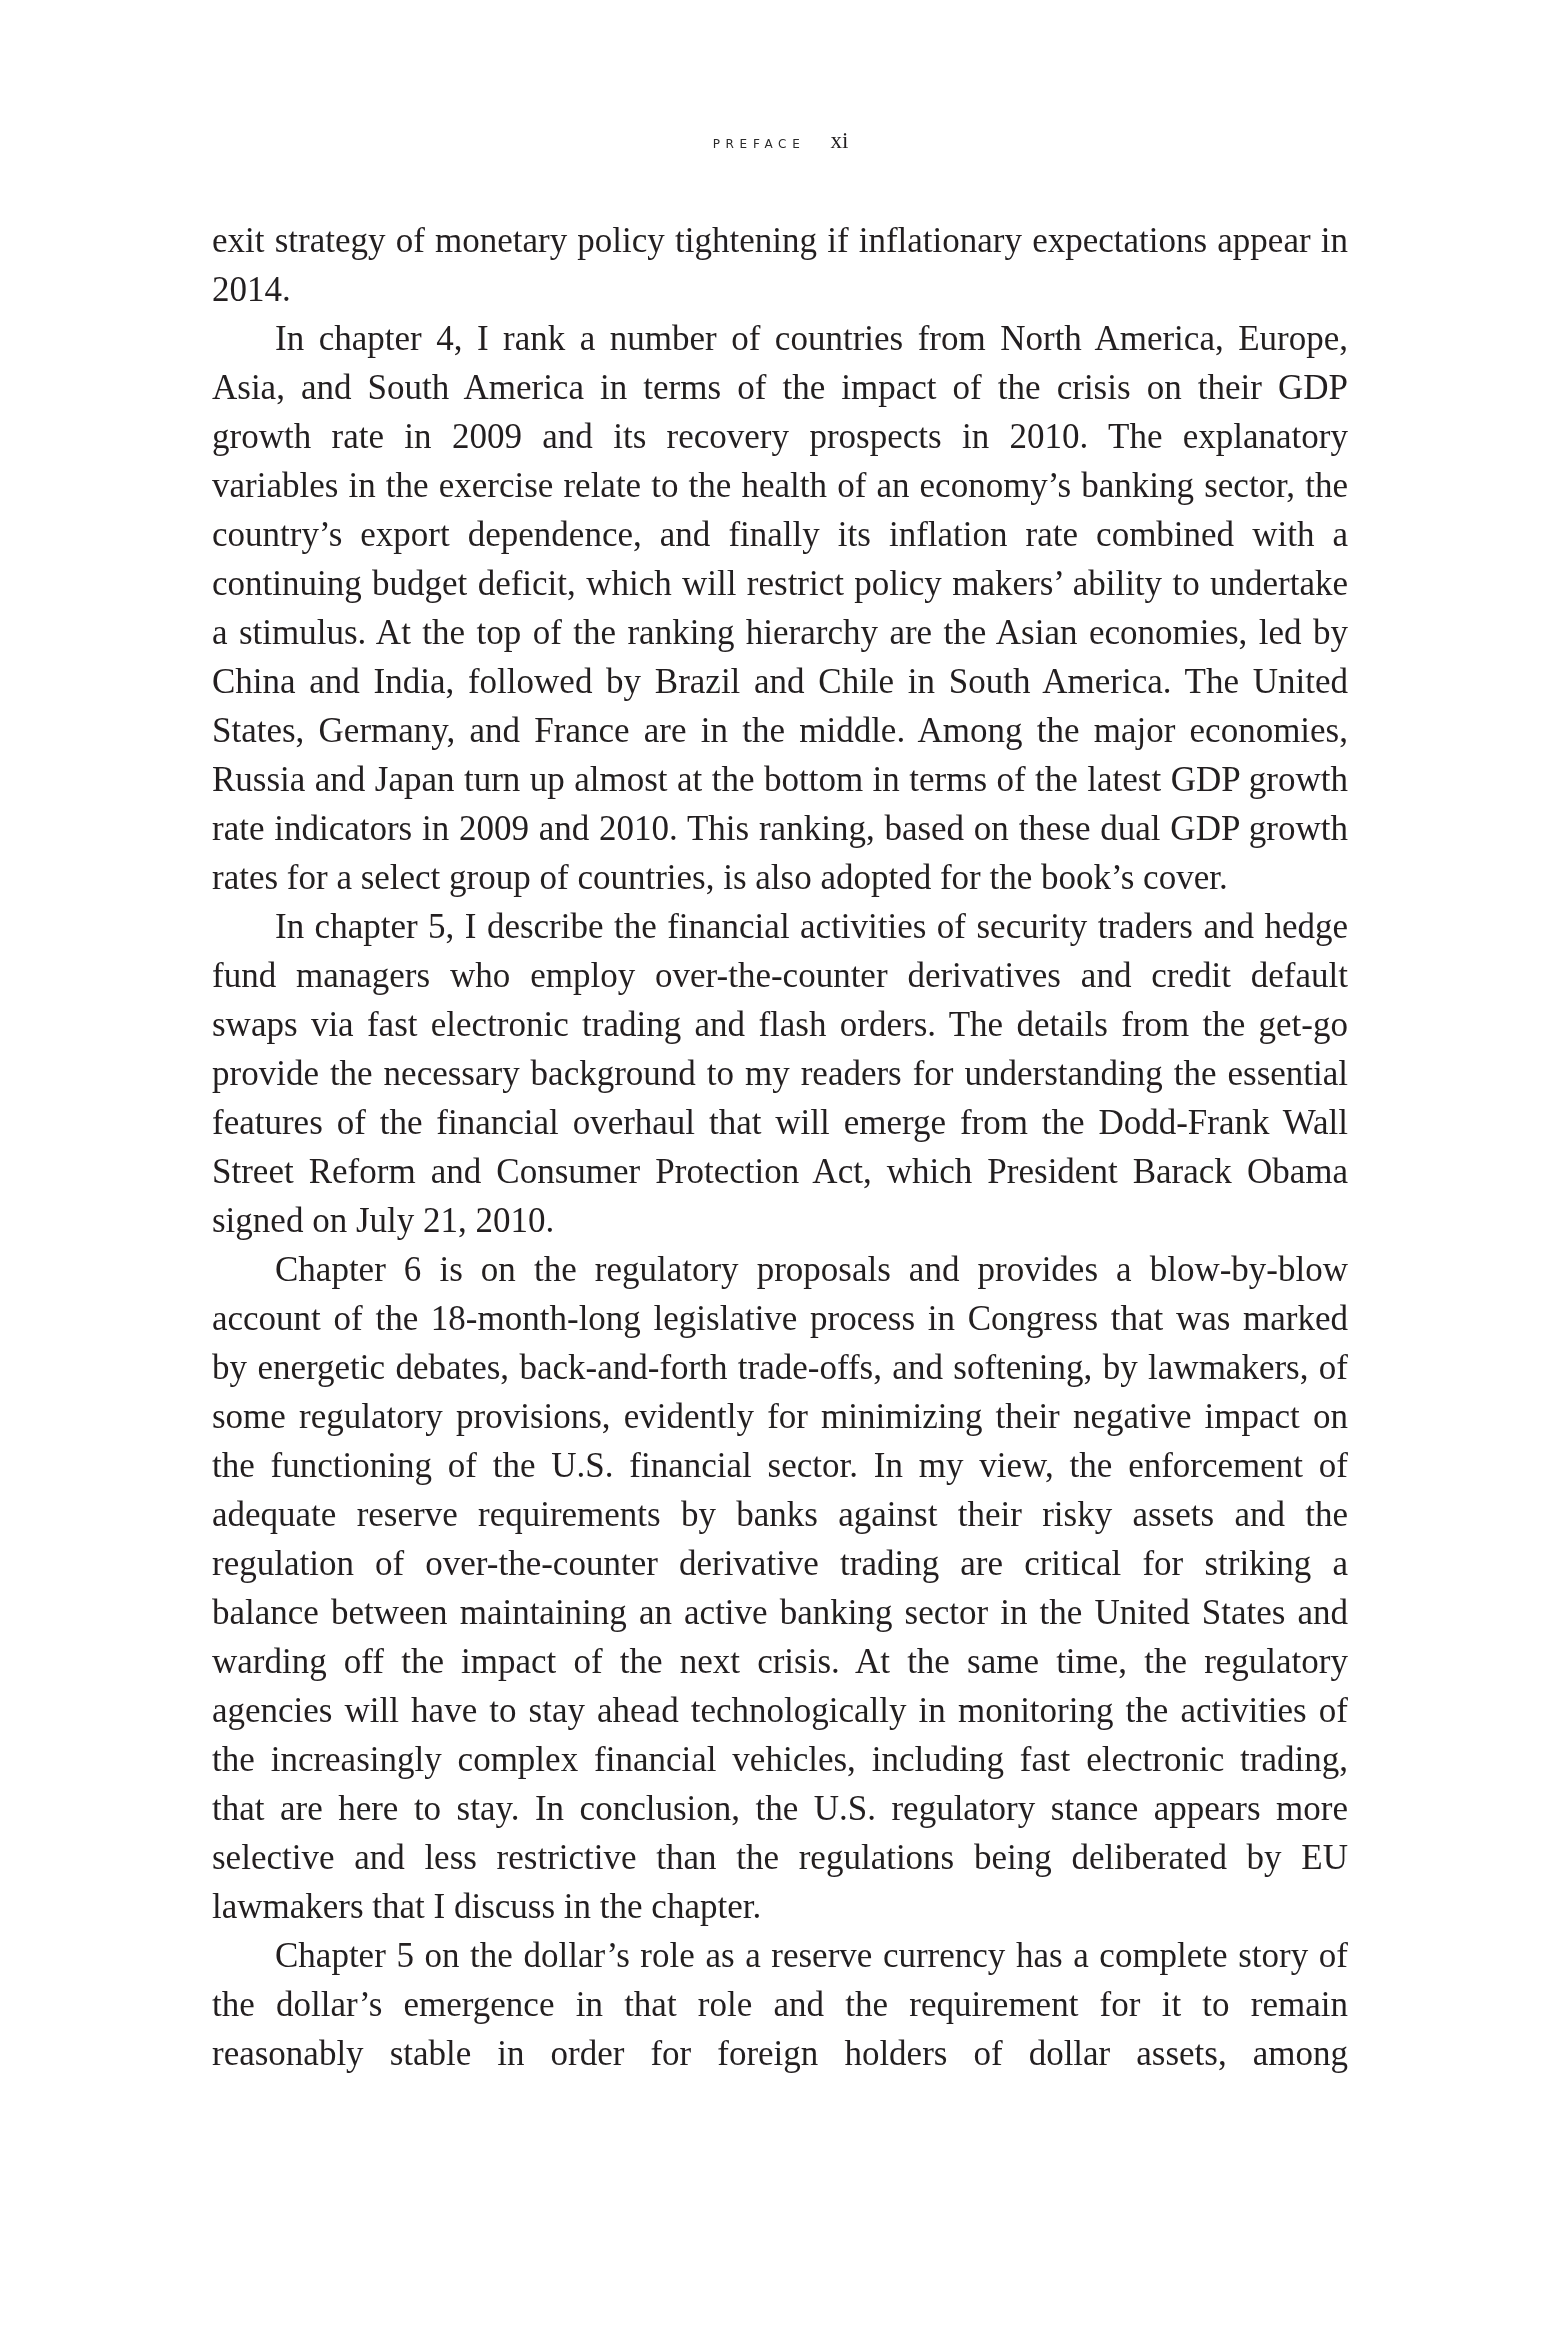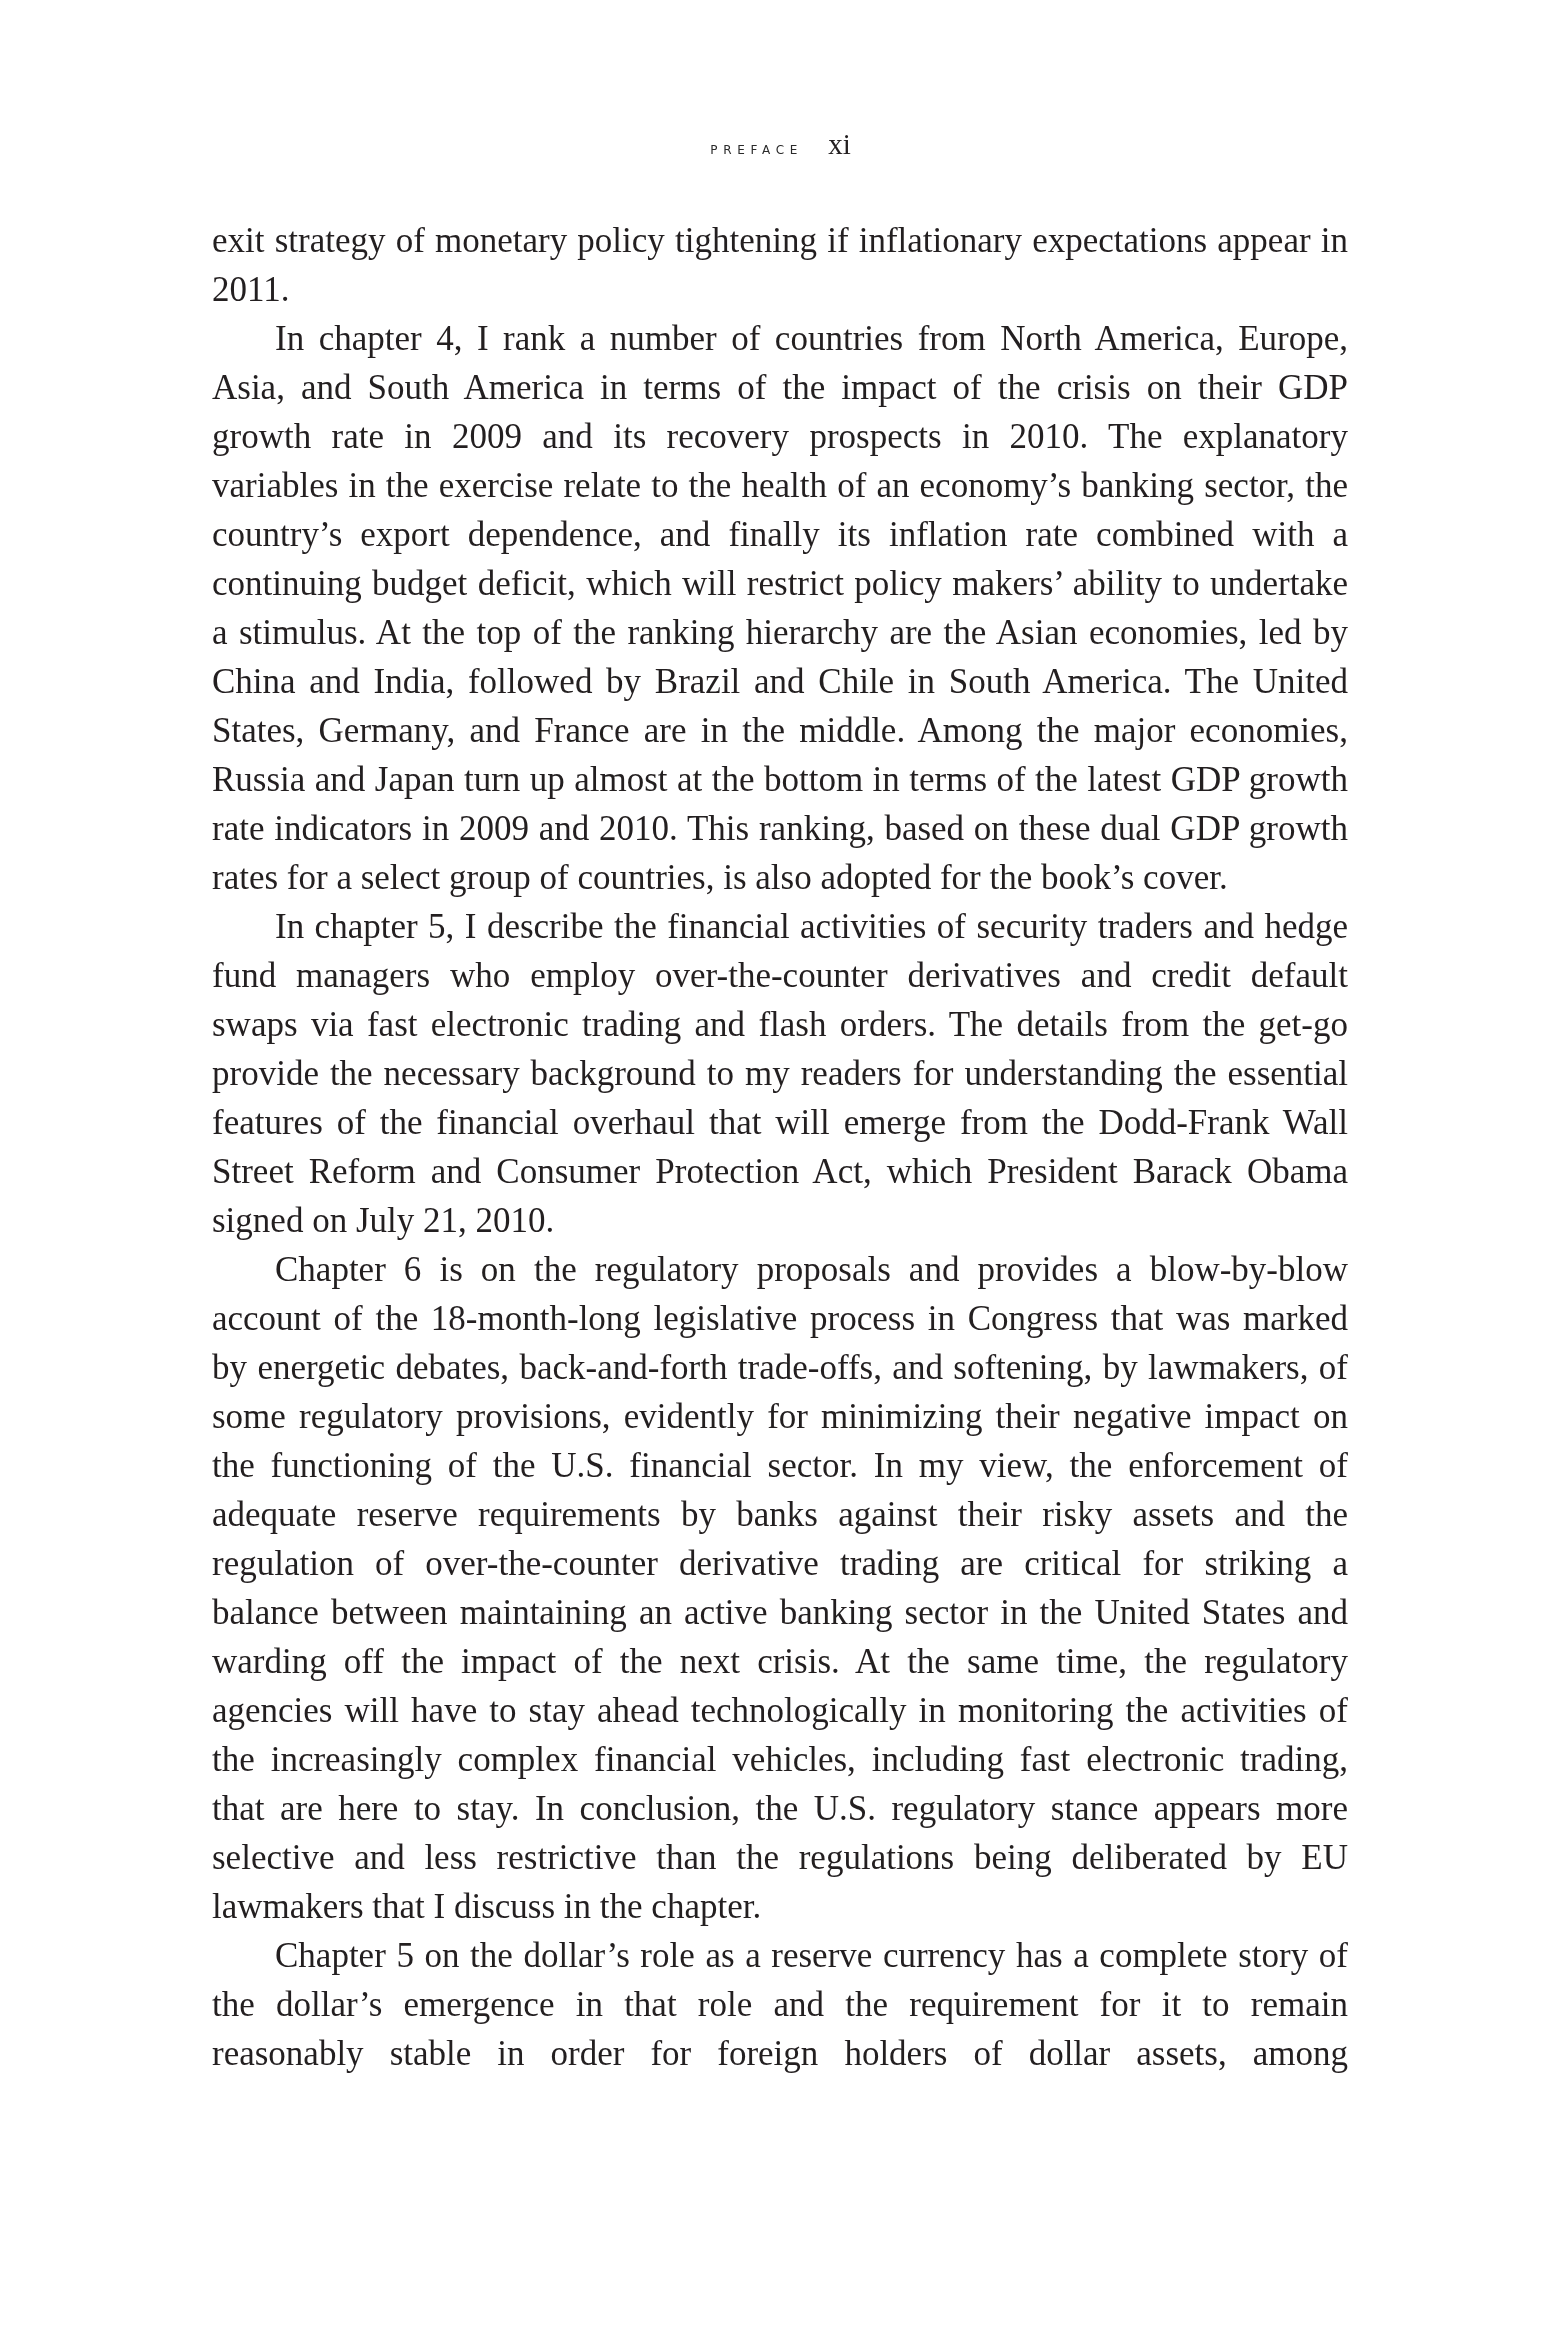--- a/index.html
+++ b/index.html
@@ -20,21 +20,21 @@
   }
   .running-head .section {
     font-family: "DejaVu Sans", sans-serif;
     font-size: 12px;
     letter-spacing: 5.7px;
     color: #2a2a2a;
     font-weight: normal;
   }
   .running-head .folio {
     font-family: "Liberation Serif", serif;
-    font-size: 29px;
+    font-size: 23px;
     margin-left: 25px;
     color: #231f20;
   }
   .text-block {
     position: absolute;
     top: 216px;
     left: 212px;
     width: 1136px;
     font-family: "Liberation Serif", serif;
     font-size: 35px;
@@ -51,19 +51,19 @@
   .text-block p.last-open { text-align-last: justify; }
 </style>
 </head>
 <body>
 
 <header class="running-head">
   <span class="section">PREFACE</span><span class="folio">xi</span>
 </header>
 
 <main class="text-block">
-  <p class="cont">exit strategy of monetary policy tightening if inflationary expectations ap­pear in 2011.</p>
+  <p class="cont">exit strategy of monetary policy tightening if inflationary expectations ap­pear in 2014.</p>
   <p>In chapter 4, I rank a number of countries from North America, Eu­rope, Asia, and South America in terms of the impact of the crisis on their GDP growth rate in 2009 and its recovery prospects in 2010. The explana­tory variables in the exercise relate to the health of an economy’s banking sector, the country’s export dependence, and finally its inflation rate com­bined with a continuing budget deficit, which will restrict policy makers’ ability to undertake a stimulus. At the top of the ranking hierarchy are the Asian economies, led by China and India, followed by Brazil and Chile in South America. The United States, Germany, and France are in the middle. Among the major economies, Russia and Japan turn up almost at the bot­tom in terms of the latest GDP growth rate indicators in 2009 and 2010. This ranking, based on these dual GDP growth rates for a select group of countries, is also adopted for the book’s cover.</p>
   <p>In chapter 5, I describe the financial activities of security traders and hedge fund managers who employ over-the-counter derivatives and credit default swaps via fast electronic trading and flash orders. The details from the get-go provide the necessary background to my readers for under­standing the essential features of the financial overhaul that will emerge from the Dodd-Frank Wall Street Reform and Consumer Protection Act, which President Barack Obama signed on July 21, 2010.</p>
   <p>Chapter 6 is on the regulatory proposals and provides a blow-by-blow account of the 18-month-long legislative process in Congress that was marked by energetic debates, back-and-forth trade-offs, and softening, by lawmakers, of some regulatory provisions, evidently for minimizing their negative impact on the functioning of the U.S. financial sector. In my view, the enforcement of adequate reserve requirements by banks against their risky assets and the regulation of over-the-counter derivative trading are critical for striking a balance between maintaining an active banking sector in the United States and warding off the impact of the next crisis. At the same time, the regulatory agencies will have to stay ahead technologically in monitoring the activities of the increasingly complex financial vehicles, in­cluding fast electronic trading, that are here to stay. In conclusion, the U.S. regulatory stance appears more selective and less restrictive than the regula­tions being deliberated by EU lawmakers that I discuss in the chapter.</p>
   <p class="last-open">Chapter 5 on the dollar’s role as a reserve currency has a complete story of the dollar’s emergence in that role and the requirement for it to remain reasonably stable in order for foreign holders of dollar assets, among</p>
 </main>
 
 
 </body></html>

